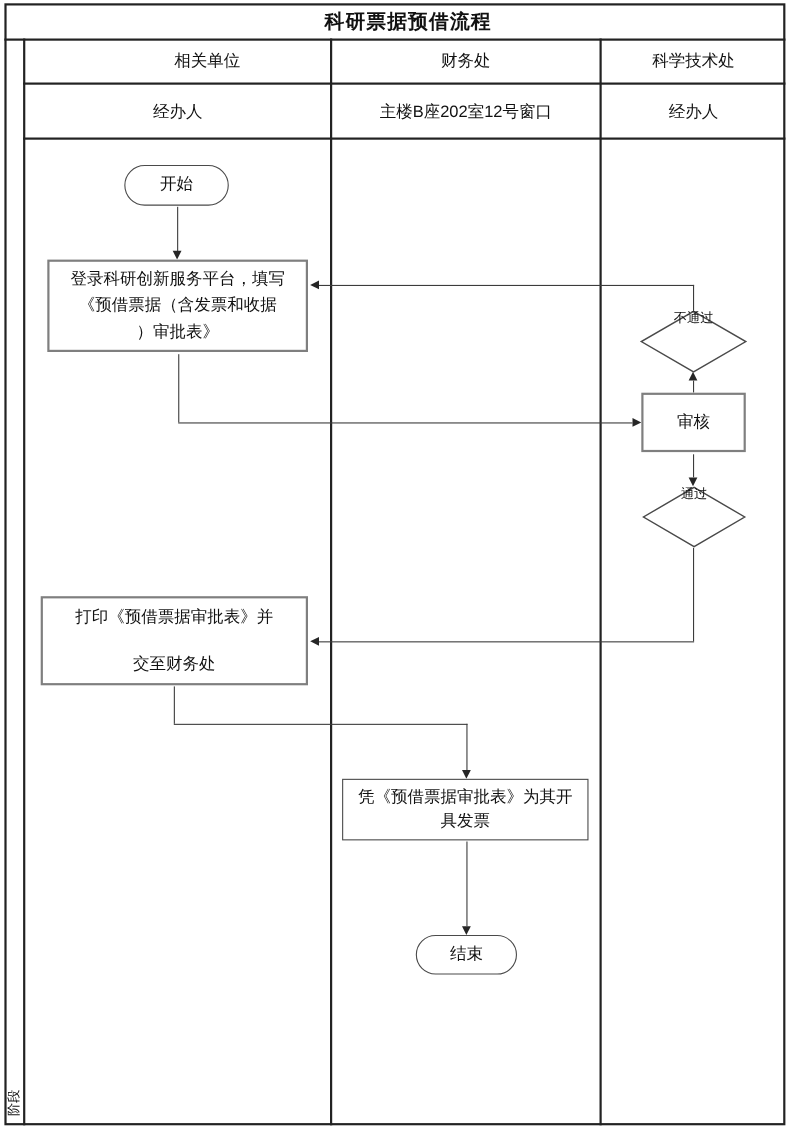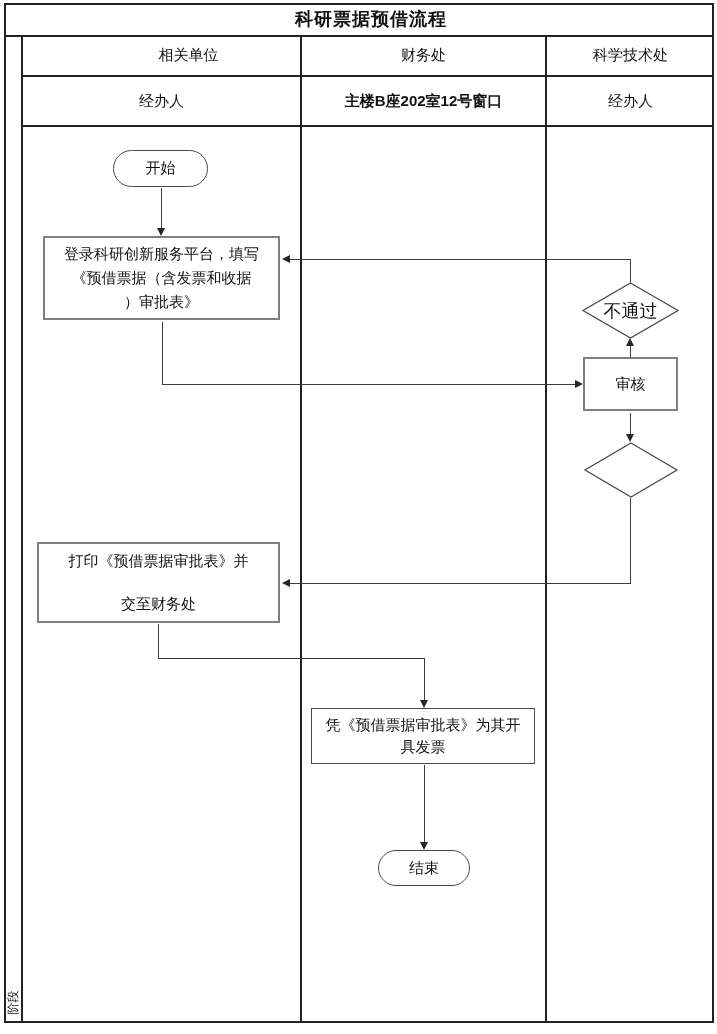--- a/index.html
+++ b/index.html
@@ -18,22 +18,22 @@
          font-size:15px;line-height:1.62;color:#111;box-sizing:border-box;}
   .proc{border:2px solid #7f7f7f;}
   .proc-thin{border:1.5px solid #4a4a4a;}
   .stadium{border:1.5px solid #4a4a4a;border-radius:19px;}
   .connector{position:absolute;background:#3c3c3c;}
   .arrow{position:absolute;width:0;height:0;}
   .arrow-down{border-left:4.5px solid transparent;border-right:4.5px solid transparent;border-top:8px solid #262626;}
   .arrow-up{border-left:4.5px solid transparent;border-right:4.5px solid transparent;border-bottom:8px solid #262626;}
   .arrow-left{border-top:4.5px solid transparent;border-bottom:4.5px solid transparent;border-right:8px solid #262626;}
   .arrow-right{border-top:4.5px solid transparent;border-bottom:4.5px solid transparent;border-left:8px solid #262626;}
-  .diamond-label{position:absolute;display:flex;align-items:center;justify-content:center;
-                 font-size:18px;color:#111;}
+  .diamond-label{position:absolute;display:flex;justify-content:center;
+                 font-size:12px;color:#111;}
   .phase{position:absolute;left:3px;top:982px;width:19px;height:40px;
          display:flex;align-items:center;justify-content:center;}
   .phase span{transform:rotate(-90deg);white-space:nowrap;font-size:12px;color:#111;}
   svg{position:absolute;display:block;}
 </style>
 </head>
 <body>
 
 <div class="canvas">
 
@@ -56,21 +56,21 @@
   <div class="cell" style="left:547px;top:36px;width:167px;height:39px;">
     <span>科学技术处</span>
   </div>
   <div class="cell" style="left:302px;top:36px;width:243px;height:39px;">
     <span>财务处</span>
   </div>
 
   <div class="cell" style="left:23px;top:77px;width:277px;height:48px;">
     <span>经办人</span>
   </div>
-  <div class="cell" style="left:302px;top:77px;width:243px;height:48px;font-weight:bold;">
+  <div class="cell" style="left:302px;top:77px;width:243px;height:48px;">
     <span>主楼B座202室12号窗口</span>
   </div>
   <div class="cell" style="left:547px;top:77px;width:167px;height:48px;">
     <span>经办人</span>
   </div>
 
   <div class="phase">
     <span>阶段</span>
   </div>
 
@@ -120,20 +120,23 @@
     <span>不通过</span>
   </div>
 
   <div class="shape proc" style="left:583px;top:357px;width:95px;height:54px;">
     <span>审核</span>
   </div>
 
   <svg style="left:583px;top:441px;" width="96" height="58" viewBox="0 0 96 58">
     <polygon points="48,2 94,29 48,56 2,29" fill="#ffffff" stroke="#4a4a4a" stroke-width="1.3"></polygon>
   </svg>
+  <div class="diamond-label" style="left:583px;top:441px;width:96px;height:58px;">
+    <span>通过</span>
+  </div>
 
   <div class="shape proc" style="left:37px;top:542px;width:243px;height:81px;gap:19px;">
     <div>打印《预借票据审批表》并</div>
     <div>交至财务处</div>
   </div>
 
   <div class="shape proc-thin" style="left:311px;top:708px;width:224px;height:56px;line-height:1.5;">
     <div>凭《预借票据审批表》为其开</div>
     <div>具发票</div>
   </div>

